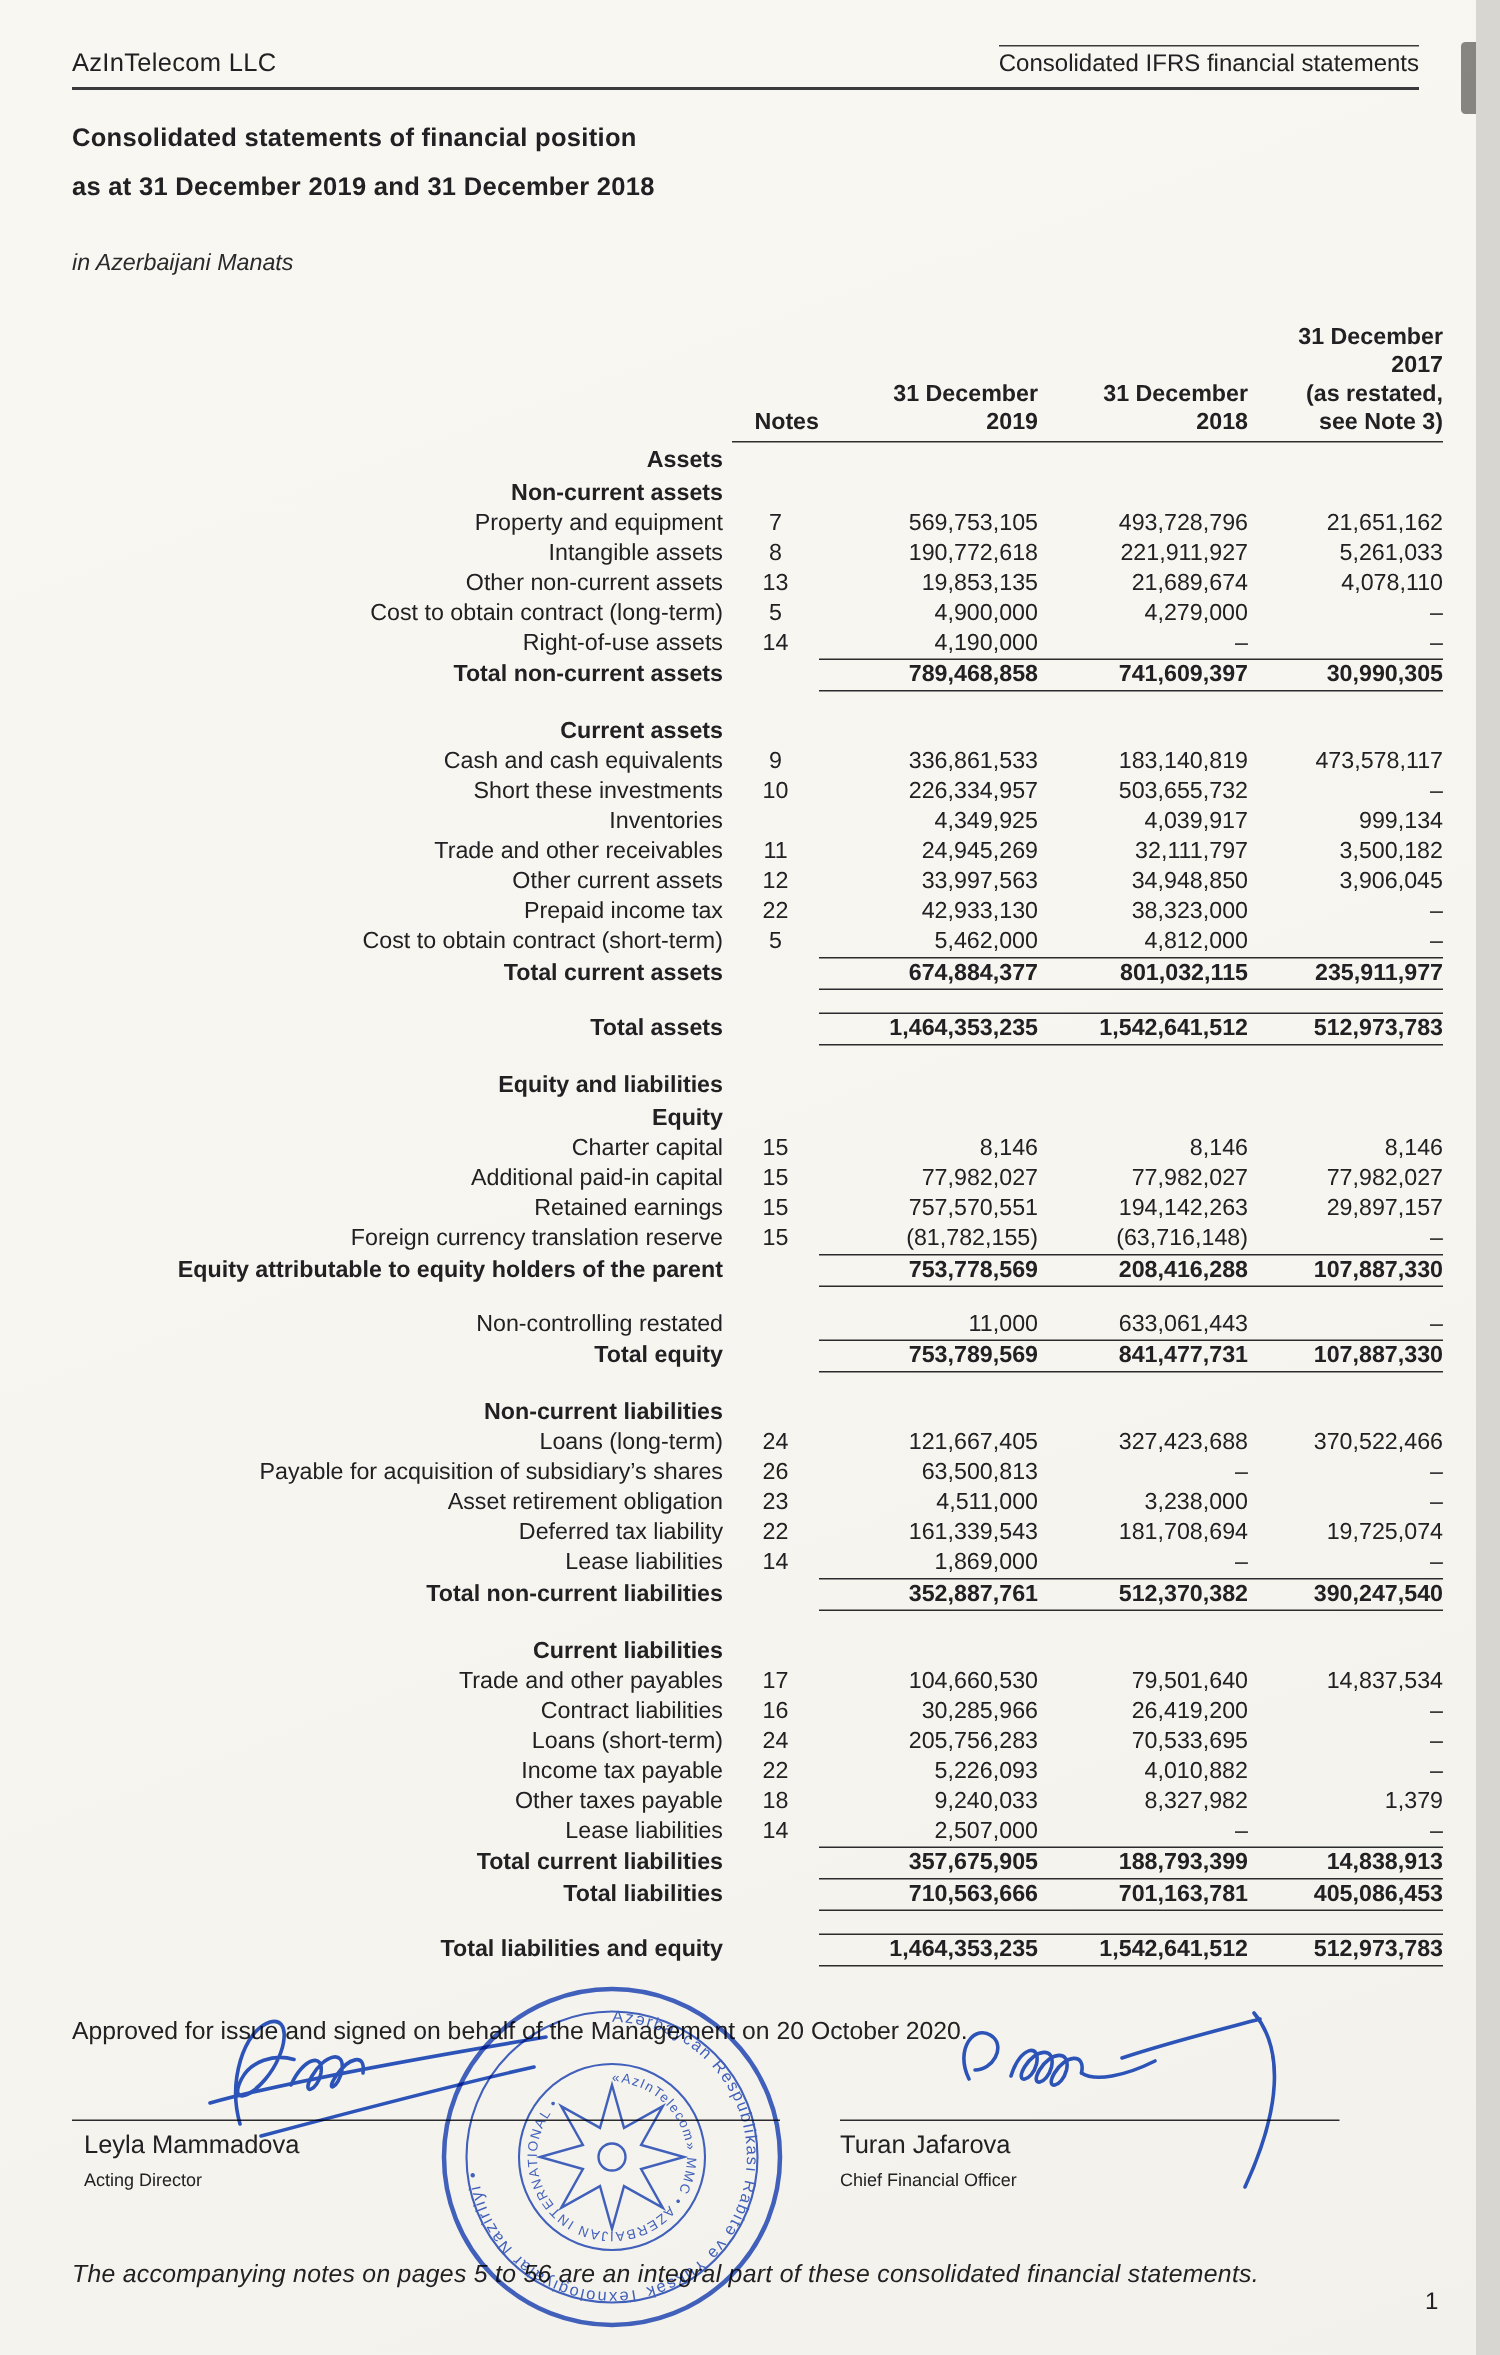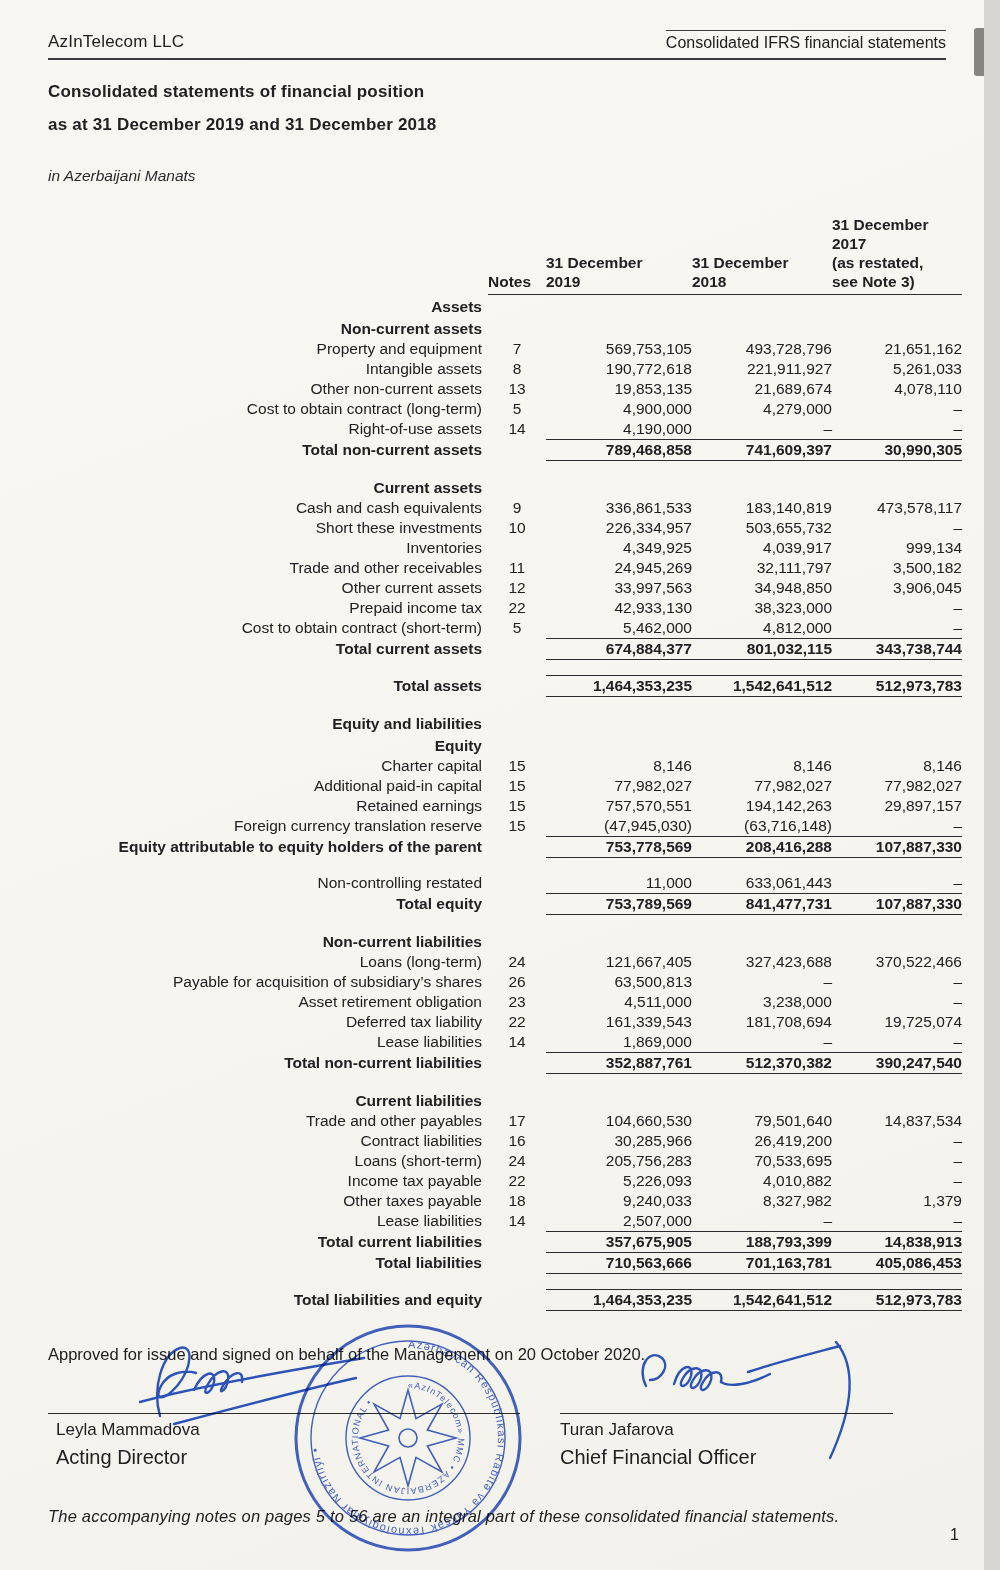--- a/index.html
+++ b/index.html
@@ -29,42 +29,42 @@
   .title-main, .title-sub { font-weight: 700; font-size: 17px; letter-spacing: .2px; }
   .title-sub { margin-top: 13px; }
   .currency-note { font-style: italic; font-size: 15.5px; margin-top: 32px; color: #2a2a2c; }
 
   
   table.statement { border-collapse: collapse; width: 914px; margin-top: 30px; font-size: 15.5px; table-layout: fixed; }
   col.c-label { width: 440px; } col.c-note { width: 58px; }
   col.c-n1 { width: 146px; } col.c-n2 { width: 140px; } col.c-n3 { width: 130px; }
   thead th {
     font-weight: 700; font-size: 15.5px; line-height: 19px;
-    vertical-align: bottom; text-align: left; white-space: pre-line;
+    vertical-align: bottom; text-align: right; white-space: pre-line;
     border-bottom: 1.5px solid #2e2e30; padding: 0 0 3px 0; margin-top: 28px;
   }
   thead th.label-col { border-bottom: none; }
   tbody td { padding: 0; line-height: 20px; vertical-align: bottom; }
   td.label { text-align: right; padding-right: 6px; }
   td.note { text-align: center; }
   td.num { text-align: right; padding-left: 6px; }
   tr.row-section td { font-weight: 700; padding-top: 2px; }
   tr.row-total td, tr.row-grand td { font-weight: 700; }
   tr.row-total td.num, tr.row-grand td.num {
     border-top: 1.5px solid #2b2b2d; border-bottom: 1.5px solid #2b2b2d;
   }
   tr.row-spacer td { height: 15px; line-height: 15px; font-size: 8px; }
 
   
   .approval { position: absolute; left: 48px; top: 1328px; font-size: 16.5px; width: 760px; }
   .sig-line { position: absolute; top: 1413px; border-top: 1.5px solid #2b2b2d; }
   .sig-line.left { left: 48px; width: 472px; }
   .sig-line.right { left: 560px; width: 333px; }
   .sig-name { position: absolute; top: 1420px; font-size: 17px; }
-  .sig-role { position: absolute; top: 1446px; font-size: 20px; }
+  .sig-role { position: absolute; top: 1446px; font-size: 12px; }
   .sig-name.left, .sig-role.left { left: 56px; }
   .sig-name.right, .sig-role.right { left: 560px; }
   .integral-note { position: absolute; left: 48px; top: 1490px; font-style: italic; font-size: 16.5px; width: 900px; letter-spacing: .2px; }
   .page-number { position: absolute; left: 950px; top: 1526px; font-size: 16px; }
 
   .sig-svg { position: absolute; mix-blend-mode: multiply; }
   .sig-svg.left-sig { left: 130px; top: 1336px; width: 245px; height: 102px; }
   .sig-svg.right-sig { left: 628px; top: 1334px; width: 255px; height: 132px; }
   .stamp { position: absolute; left: 288px; top: 1318px; width: 240px; height: 240px; mix-blend-mode: multiply; opacity: .88; }
 
@@ -224,21 +224,21 @@
             <td class="note">5</td>
             <td class="num">5,462,000</td>
             <td class="num">4,812,000</td>
             <td class="num">–</td>
           </tr>
           <tr class="row-total">
             <td class="label">Total current assets</td>
             <td class="note"></td>
             <td class="num">674,884,377</td>
             <td class="num">801,032,115</td>
-            <td class="num">343,738,744</td>
+            <td class="num">235,911,977</td>
           </tr>
           <tr class="row-spacer">
             <td colspan="5">&nbsp;</td>
           </tr>
           <tr class="row-grand">
             <td class="label">Total assets</td>
             <td class="note"></td>
             <td class="num">1,464,353,235</td>
             <td class="num">1,542,641,512</td>
             <td class="num">512,973,783</td>
@@ -277,21 +277,21 @@
           <tr class="row-item">
             <td class="label">Retained earnings</td>
             <td class="note">15</td>
             <td class="num">757,570,551</td>
             <td class="num">194,142,263</td>
             <td class="num">29,897,157</td>
           </tr>
           <tr class="row-item">
             <td class="label">Foreign currency translation reserve</td>
             <td class="note">15</td>
-            <td class="num">(47,945,030)</td>
+            <td class="num">(81,782,155)</td>
             <td class="num">(63,716,148)</td>
             <td class="num">–</td>
           </tr>
           <tr class="row-total">
             <td class="label">Equity attributable to equity holders of the parent</td>
             <td class="note"></td>
             <td class="num">753,778,569</td>
             <td class="num">208,416,288</td>
             <td class="num">107,887,330</td>
           </tr>

